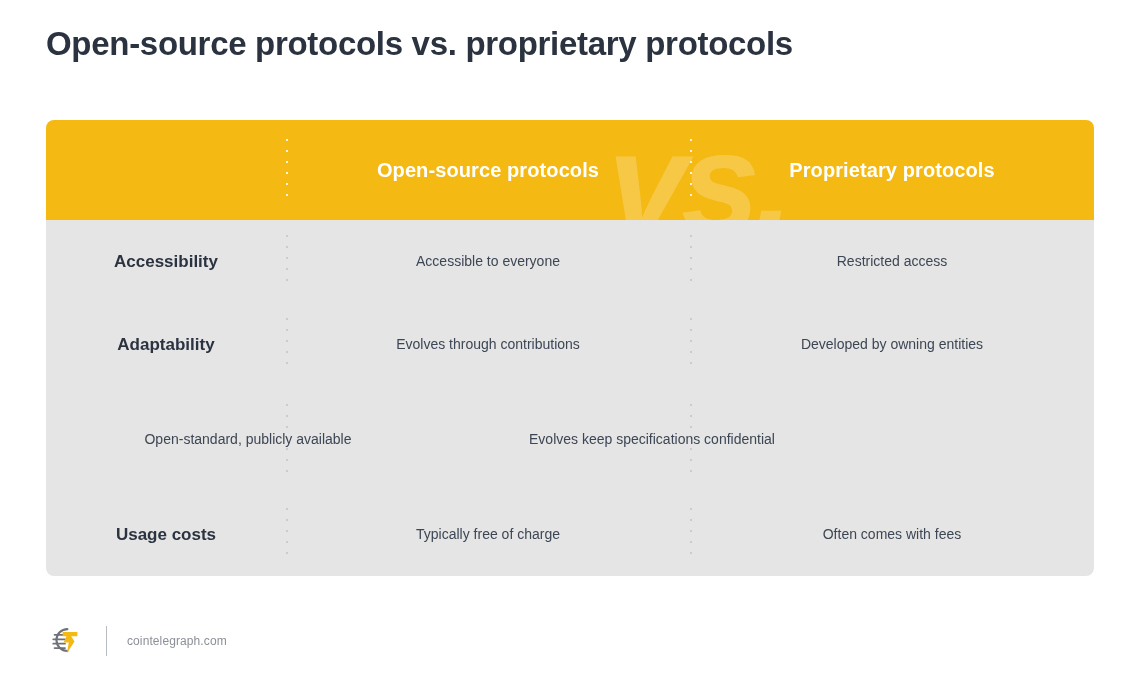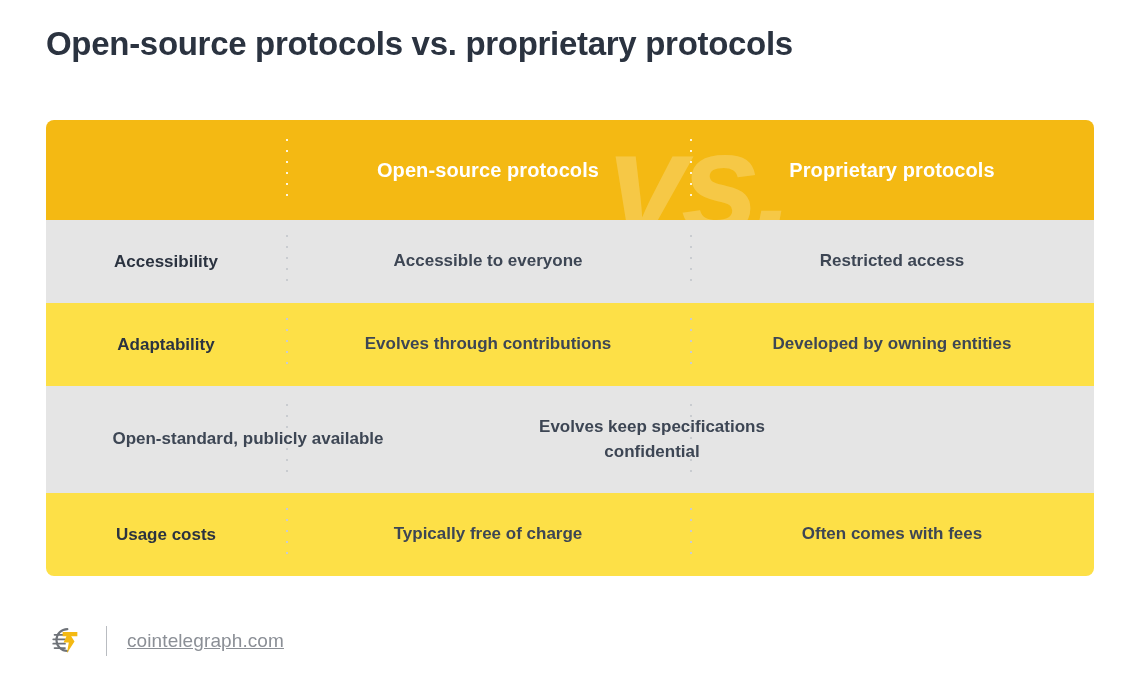--- a/index.html
+++ b/index.html
@@ -71,21 +71,21 @@
     pointer-events: none;
     user-select: none;
   }
 
   
   .row.body-row {
     min-height: 83px;
     background: #e5e5e5;
   }
   .row.body-row.shaded {
-    background: #fde047;
+    background: #e5e5e5;
   }
   .row.body-row.tall {
     min-height: 107px;
   }
   .row.body-row:last-child {
     border-radius: 0 0 8px 8px;
   }
 
   
   .cell {
@@ -125,22 +125,22 @@
 
   .label-text {
     color: #2b3340;
     font-size: 17px;
     font-weight: bold;
     text-align: center;
   }
 
   .value-text {
     color: #3d4654;
-    font-size: 17px;
-    font-weight: bold;
+    font-size: 14px;
+    font-weight: normal;
     text-align: center;
     line-height: 1.45;
   }
 
   
   .divider {
     position: absolute;
     top: 50%;
     transform: translateY(-50%);
     width: 2px;
@@ -179,24 +179,23 @@
     flex: 0 0 38px;
     display: block;
   }
   .footer-sep {
     width: 1px;
     height: 30px;
     background: #b9bcc1;
     margin: 0 20px 0 22px;
   }
   .footer-text {
-    font-size: 19px;
+    font-size: 12px;
     color: #8b8f96;
     letter-spacing: 0.1px;
-    text-decoration: underline;
   }
 </style>
 </head>
 <body>
 
 <div class="page">
 
   <div class="page-title">Open-source protocols vs. proprietary protocols</div>
 
   <div class="table">

